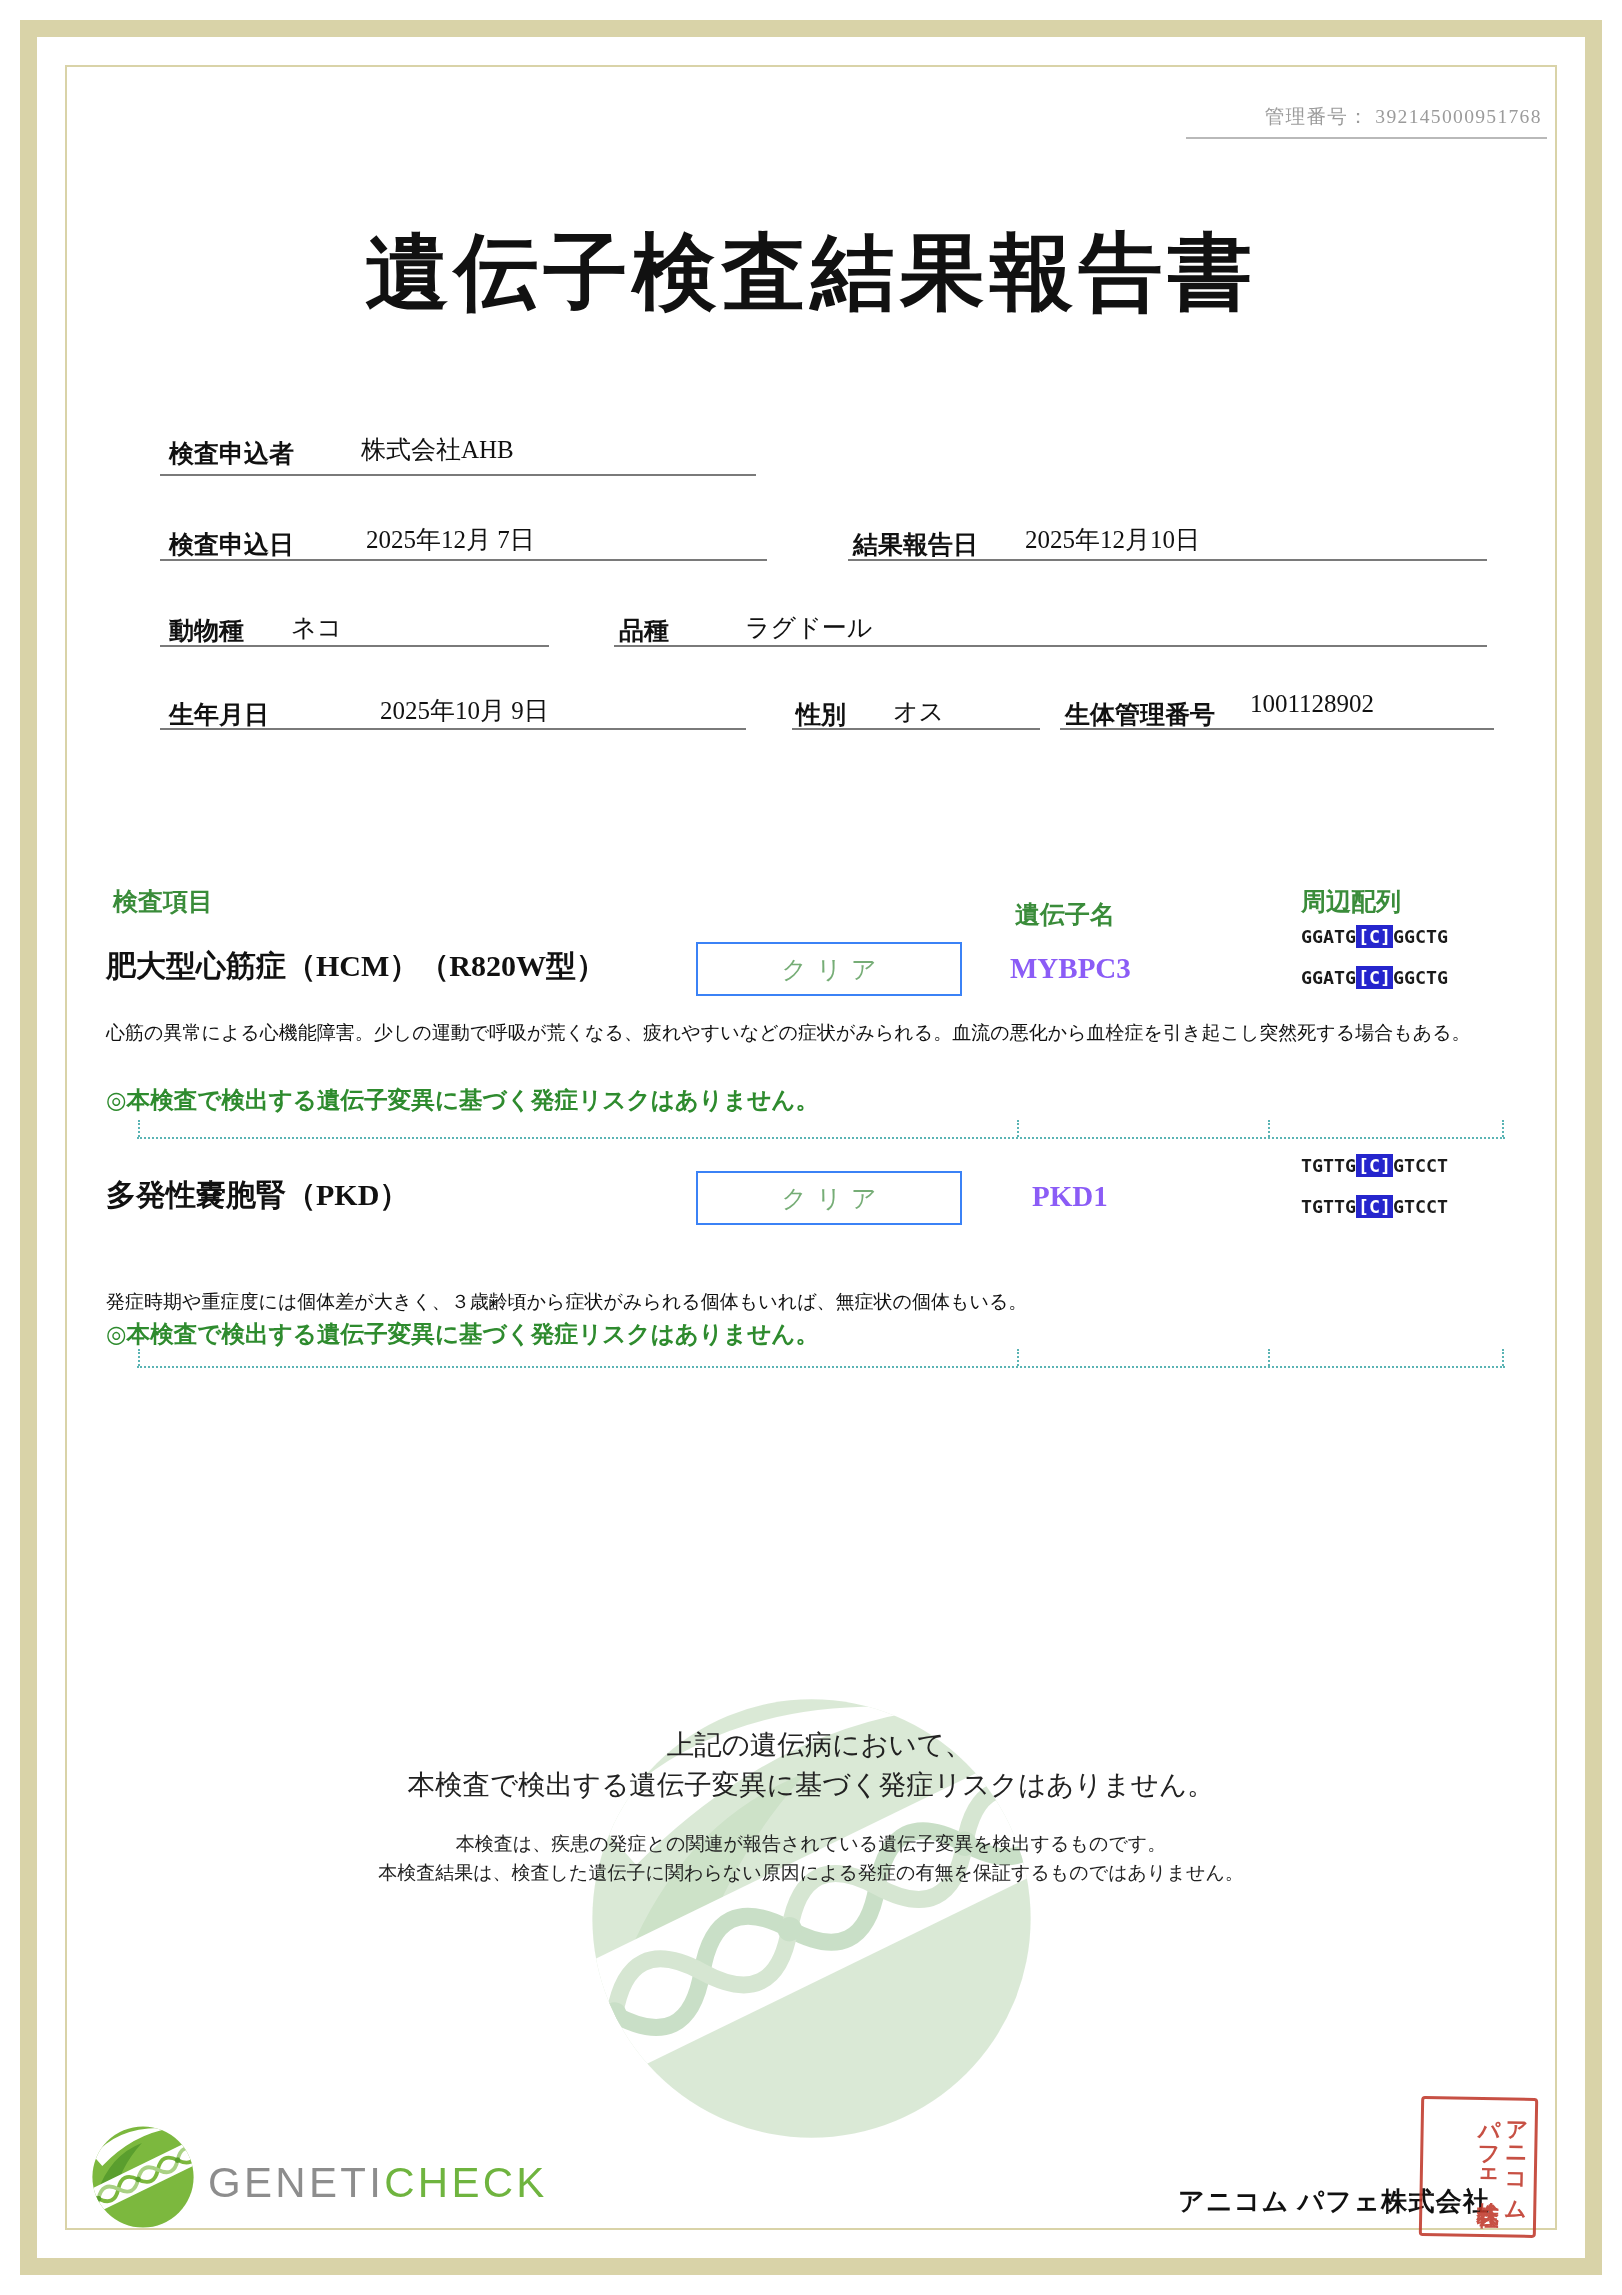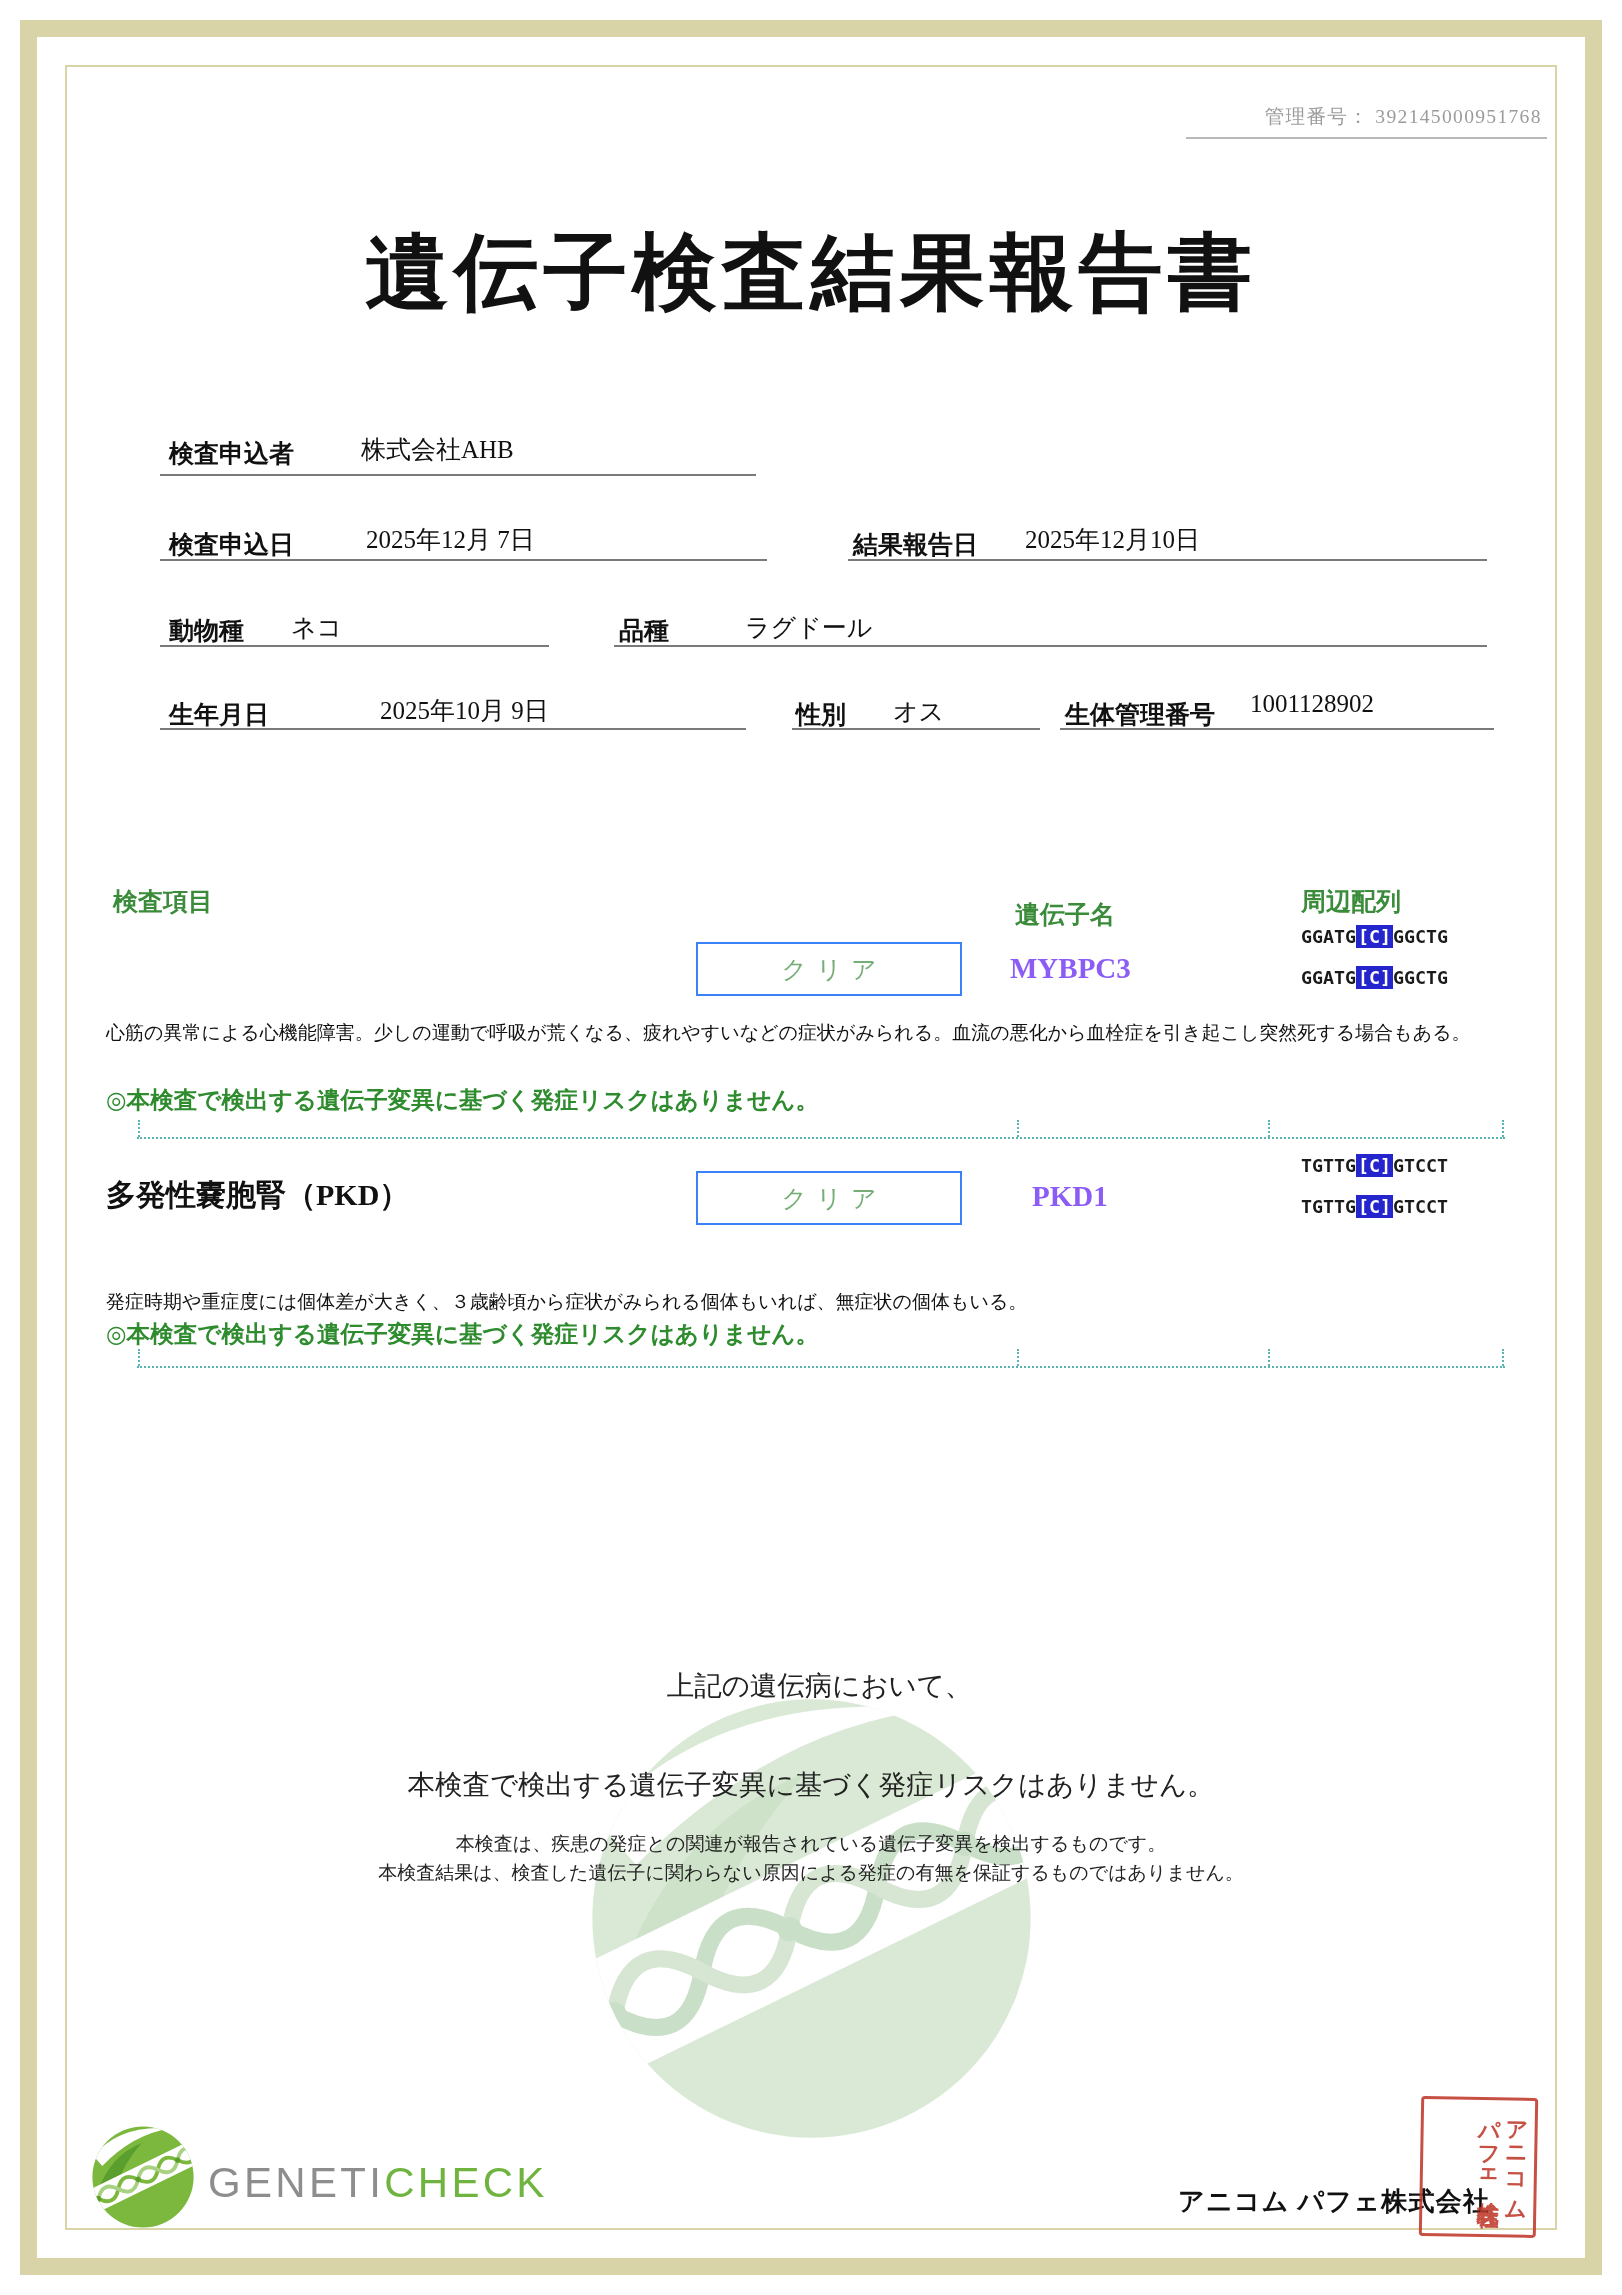--- a/index.html
+++ b/index.html
@@ -135,20 +135,21 @@
   <div class="abs val z" style="left:893px;top:695px;">オス</div>
   <div class="abs uline z" style="left:792px;top:728px;width:248px;"></div>
   <div class="abs lbl z" style="left:1065px;top:698px;">生体管理番号</div>
   <div class="abs val z" style="left:1250px;top:690px;">1001128902</div>
   <div class="abs uline z" style="left:1060px;top:728px;width:434px;"></div>
 
   <div class="abs green-h z" style="left:106px;top:885px;margin-left:7px;">検査項目</div>
   <div class="abs green-h z" style="left:1015px;top:898px;">遺伝子名</div>
   <div class="abs green-h z" style="left:1301px;top:885px;">周辺配列</div>
 
+  <div class="abs disease z" style="left:106px;top:946px;">肥大型心筋症（HCM）（R820W型）</div>
   <div class="abs clear-box z" style="left:696px;top:942px;">
     <span>クリア</span>
   </div>
   <div class="abs gene z" style="left:1010px;top:952px;">MYBPC3</div>
   <div class="abs seq z" style="left:1301px;top:926px;">
     <span>GGATG</span><span class="hl">[C]</span><span>GGCTG</span>
   </div>
   <div class="abs seq z" style="left:1301px;top:967px;">
     <span>GGATG</span><span class="hl">[C]</span><span>GGCTG</span>
   </div>
@@ -174,21 +175,21 @@
   </div>
   <div class="abs desc z" style="left:106px;top:1288px;">発症時期や重症度には個体差が大きく、３歳齢頃から症状がみられる個体もいれば、無症状の個体もいる。</div>
   <div class="abs risk z" style="left:106px;top:1318px;">◎本検査で検出する遺伝子変異に基づく発症リスクはありません。</div>
   <div class="abs dotsep z" style="top:1349px;">
     <i class="t1"></i>
       <i class="t2"></i>
       <i class="t3"></i>
       <i class="t4"></i>
   </div>
 
-  <div class="abs sum1 z" style="top:1668px;padding-left:17px;">上記の遺伝病において、</div>
+  <div class="abs sum1 z" style="top:1727px;padding-left:17px;">上記の遺伝病において、</div>
   <div class="abs note z" style="top:1831px;">本検査は、疾患の発症との関連が報告されている遺伝子変異を検出するものです。</div>
   <div class="abs sum2 z" style="top:1767px;">本検査で検出する遺伝子変異に基づく発症リスクはありません。</div>
   <div class="abs note z" style="top:1860px;">本検査結果は、検査した遺伝子に関わらない原因による発症の有無を保証するものではありません。</div>
 
   <svg class="abs logo-icon z" viewBox="0 0 200 200">
     <defs>
       <clipPath id="lgclip">
           <circle cx="100" cy="100" r="92"></circle>
         </clipPath>
     </defs>

